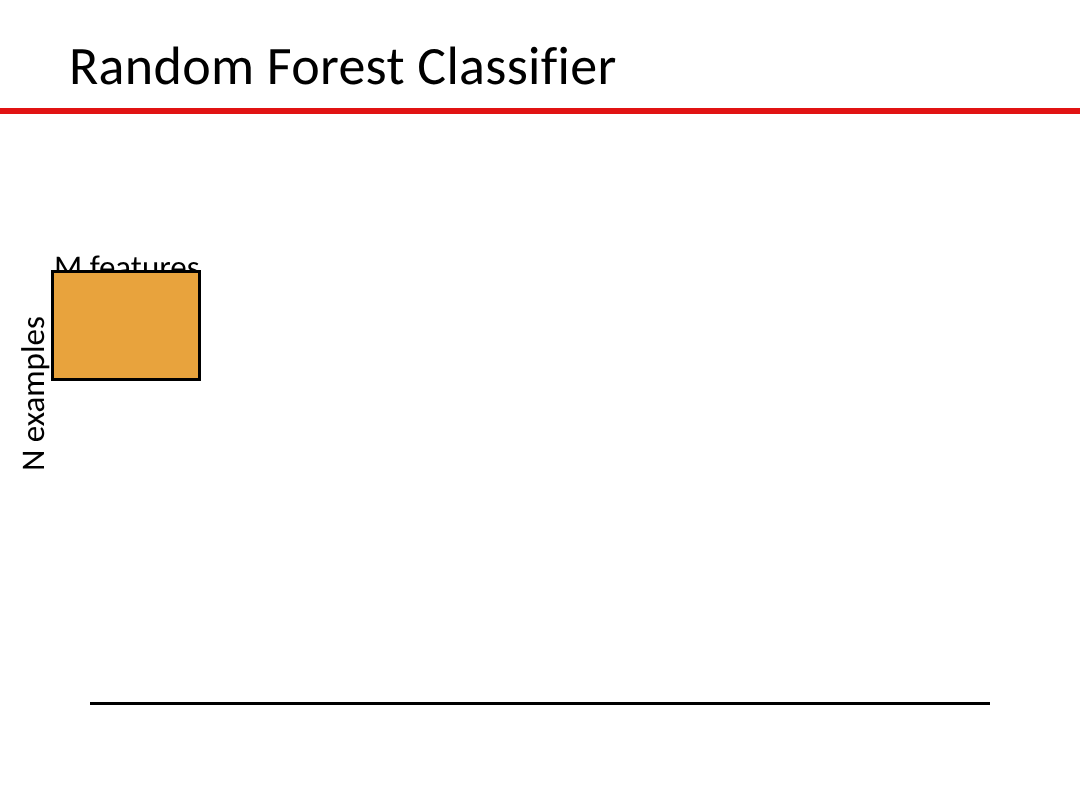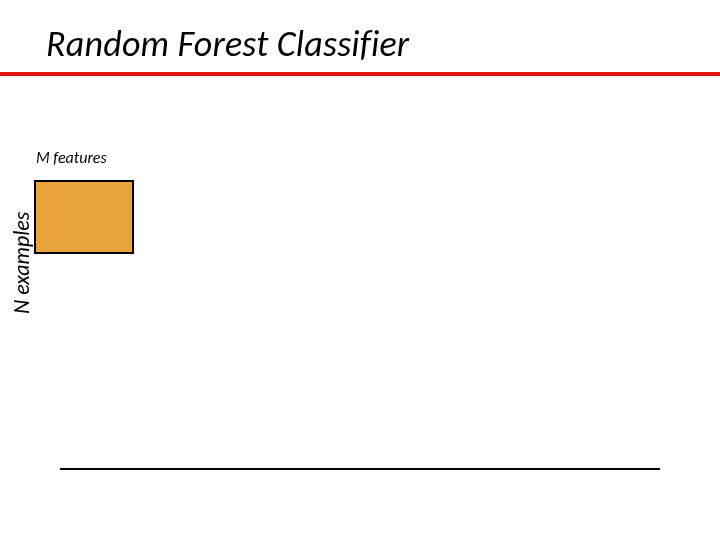--- a/index.html
+++ b/index.html
@@ -1,21 +1,21 @@
 <!DOCTYPE html>
 <html><head>
 <meta charset="utf-8">
 <style>
   * { margin: 0; padding: 0; box-sizing: border-box; }
   html, body { width: 720px; height: 540px; background: #ffffff; font-family: "Calibri", "Segoe UI", Arial, sans-serif; color: #000; }
-  .slide { position: relative; width: 720px; height: 476px; font-style: italic; }
+  .slide { position: relative; width: 720px; height: 476px; }
   .title { position: absolute; left: 46px; top: 22px; font-size: 36px; font-weight: 400; letter-spacing: 0.2px; }
   .underline { position: absolute; left: 0; top: 72px; width: 720px; height: 4px; background: #e11313; }
   .section-label { position: absolute; left: 8px; top: 90px; font-size: 24px; font-weight: 700; }
-  .col-label { position: absolute; left: 36px; top: 148px; font-size: 16px; }
+  .col-label { position: absolute; left: 36px; top: 164px; font-size: 22px; }
   .row-label { position: absolute; left: 8px; top: 314px; transform: rotate(-90deg); transform-origin: left top; font-size: 22px; }
   .data-box { position: absolute; left: 34px; top: 180px; width: 100px; height: 74px; background: #e8a33d; border: 2px solid #000; }
   .bottom-line { position: absolute; left: 60px; top: 468px; width: 600px; height: 2px; background: #000; }
 </style>
 </head>
 <body>
 
 <div class="slide">
   <div class="title">Random Forest Classifier</div>
   <div class="underline"></div>

